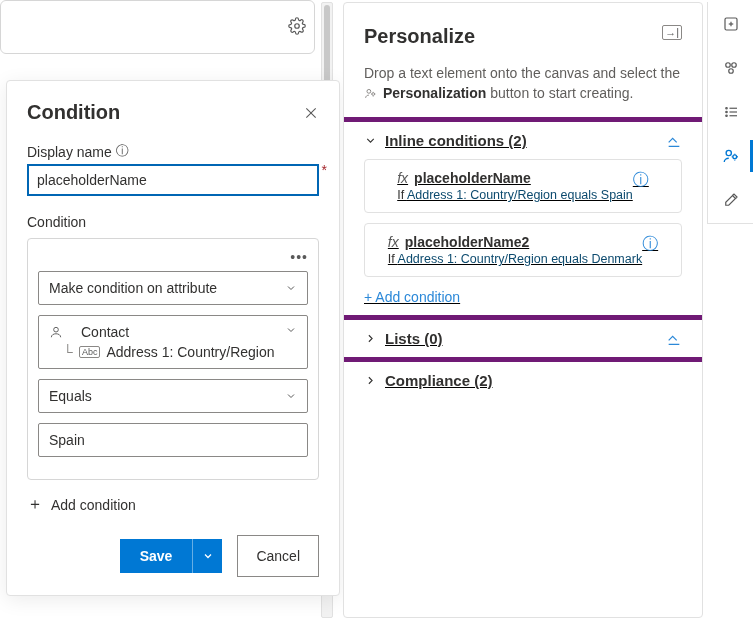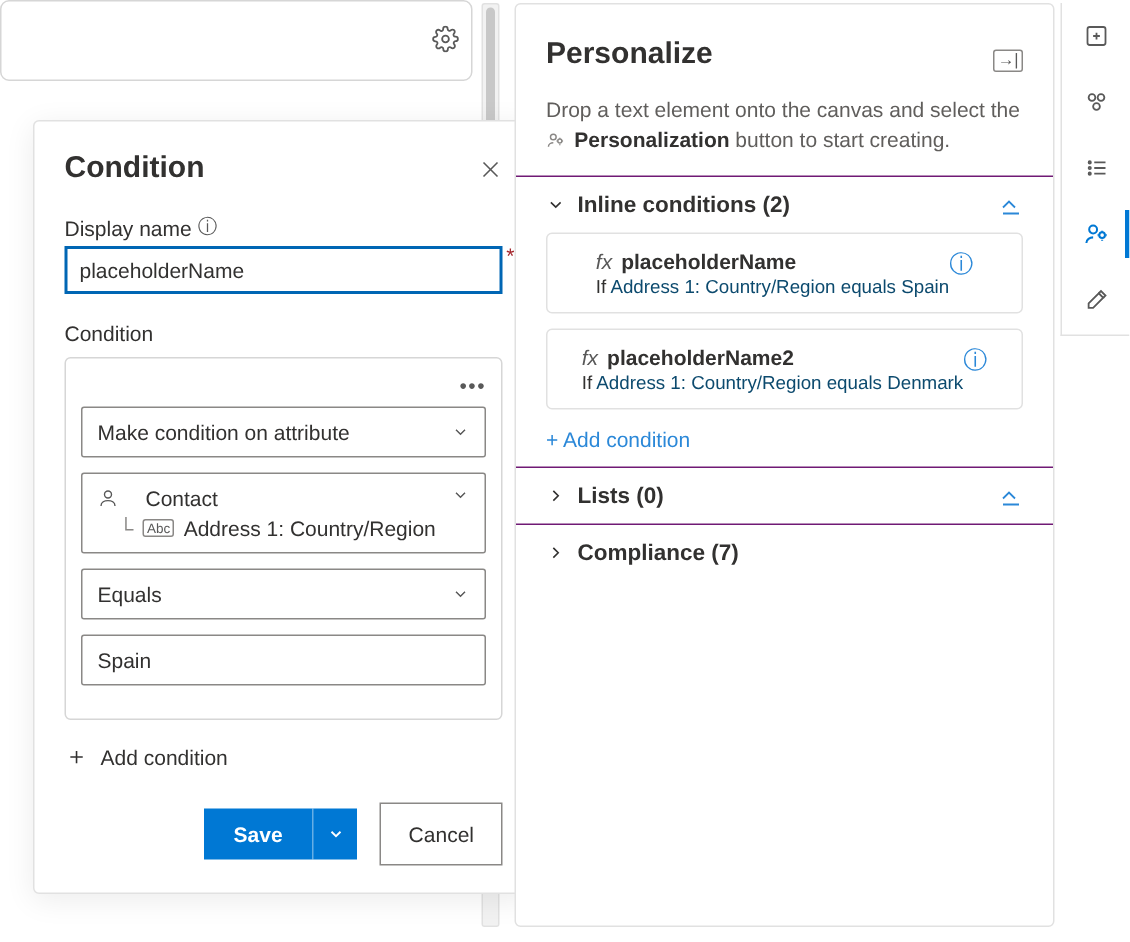--- a/index.html
+++ b/index.html
@@ -7,21 +7,21 @@
 
   
   .top-left-box { position: absolute; left: 0; top: 0; width: 315px; height: 54px; border: 1px solid #d6d6d6; border-radius: 6px; }
   .gear { position: absolute; right: 8px; top: 16px; color: #595959; }
 
   
   .vscroll-track { position: absolute; left: 321px; top: 2px; width: 12px; height: 616px; background: #f2f2f2; border: 1px solid #e1e1e1; border-radius: 2px; }
   .vscroll-thumb { position: absolute; left: 2px; top: 2px; width: 6px; height: 120px; background: #c8c8c8; border-radius: 3px; }
 
   
-  .modal { position: absolute; left: 22px; top: 80px; width: 334px; background: #fff; border: 1px solid #e1e1e1; border-radius: 4px; box-shadow: 0 4px 20px rgba(0,0,0,0.08); padding: 20px 20px 18px 20px; }
+  .modal { position: absolute; left: 6px; top: 80px; width: 334px; background: #fff; border: 1px solid #e1e1e1; border-radius: 4px; box-shadow: 0 4px 20px rgba(0,0,0,0.08); padding: 20px 20px 18px 20px; }
   .modal-head { display: flex; justify-content: space-between; align-items: center; margin-bottom: 18px; }
   .modal-title { font-size: 20px; font-weight: 600; color: #323130; }
   .close-x { cursor: pointer; color: #595959; }
 
   .field-label-row { display: flex; align-items: flex-end; gap: 4px; margin-bottom: 4px; color: #323130; font-size: 14px; }
   .info-icon { font-size: 13px; color: #595959; }
 
   .name-input-wrap { position: relative; margin-bottom: 18px; }
   .name-input { width: 100%; height: 32px; border: 2px solid #0066b4; padding: 4px 8px; font-size: 14px; outline: none; color: #323130; }
   .req-star { position: absolute; right: -8px; top: -2px; color: #a4262c; font-size: 14px; }
@@ -52,29 +52,29 @@
   .add-cond-row .plus { color: #323130; font-size: 16px; font-weight: 300; }
 
   .footer { display: flex; justify-content: flex-end; gap: 15px; align-items: center; }
   .save-btn { display: flex; align-items: stretch; }
   .save-main { background: #0078d4; color: #fff; border: none; height: 34px; padding: 0 20px; font-size: 14px; font-weight: 600; cursor: pointer; }
   .save-split { background: #0078d4; color: #fff; border: none; border-left: 1px solid rgba(255,255,255,0.4); height: 34px; width: 30px; display: flex; align-items: center; justify-content: center; cursor: pointer; }
   .cancel-btn { background: #fff; color: #323130; border: 1px solid #8a8886; height: 42px; padding: 0 18px; font-size: 14px; cursor: pointer; }
 
   
   .panel { position: absolute; left: 343px; top: 2px; width: 360px; height: 616px; border: 1px solid #e1e1e1; border-radius: 4px; background: #fff; }
-  .panel-head { display: flex; justify-content: space-between; align-items: flex-end; padding: 22px 20px 6px 20px; }
+  .panel-head { display: flex; justify-content: space-between; align-items: flex-start; padding: 22px 20px 6px 20px; }
   .panel-title { font-size: 20px; font-weight: 600; color: #323130; }
   .collapse-icon { color: #595959; cursor: pointer; border: 1px solid #8a8886; border-radius: 2px; padding: 1px 2px; font-size: 11px; line-height: 1; }
 
   .panel-desc { padding: 10px 20px 14px 20px; font-size: 14px; color: #605e5c; line-height: 1.4; }
   .panel-desc .strong { font-weight: 600; color: #323130; }
   .person-icon-inline { color: #8a8886; margin-right: 2px; }
 
-  .section { padding: 10px 20px; border-top: 1px solid #701a75; }
+  .section { padding: 10px 20px; border-top: 5px solid #701a75; text-decoration: underline; }
   .section-hdr { display: flex; justify-content: space-between; align-items: center; cursor: pointer; }
   .section-hdr-left { display: flex; align-items: center; gap: 8px; font-size: 15px; font-weight: 600; color: #323130; }
   .edit-icon { color: #2b88d8; cursor: pointer; }
 
   .cond-card { border: 1px solid #e1e1e1; border-radius: 4px; padding: 10px 12px; margin-top: 10px; display: flex; justify-content: center; align-items: flex-start; cursor: pointer; }
   .cond-card-left { display: flex; flex-direction: column; gap: 2px; }
   .cond-card-title { display: flex; align-items: center; gap: 6px; font-size: 14px; font-weight: 600; color: #323130; }
   .fx { font-style: italic; color: #595959; font-weight: 400; }
   .cond-card-sub { font-size: 12.5px; color: #323130; }
   .cond-card-sub .link { color: #0c4a6e; }
@@ -280,21 +280,21 @@
   </div>
 
   <div class="section">
     <div class="section-hdr">
       <div class="section-hdr-left">
         <span>
           <svg width="13" height="13" viewBox="0 0 24 24" fill="none" stroke="currentColor" stroke-width="2">
               <polyline points="9 6 15 12 9 18"></polyline>
             </svg>
         </span>
-        <span>Compliance (7)</span>
+        <span>Compliance (2)</span>
       </div>
     </div>
   </div>
 </div>
 
 <div class="rail">
   <div class="rail-item">
     <svg width="18" height="18" viewBox="0 0 24 24" fill="none" stroke="currentColor" stroke-width="1.6">
         <rect x="4" y="4" width="16" height="16" rx="2"></rect>
         <line x1="12" y1="9" x2="12" y2="15"></line>

